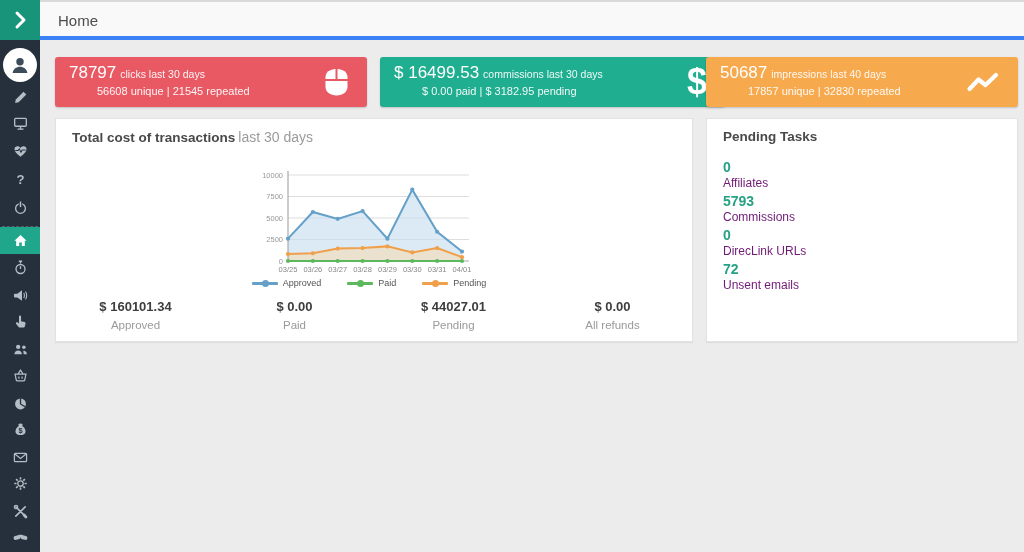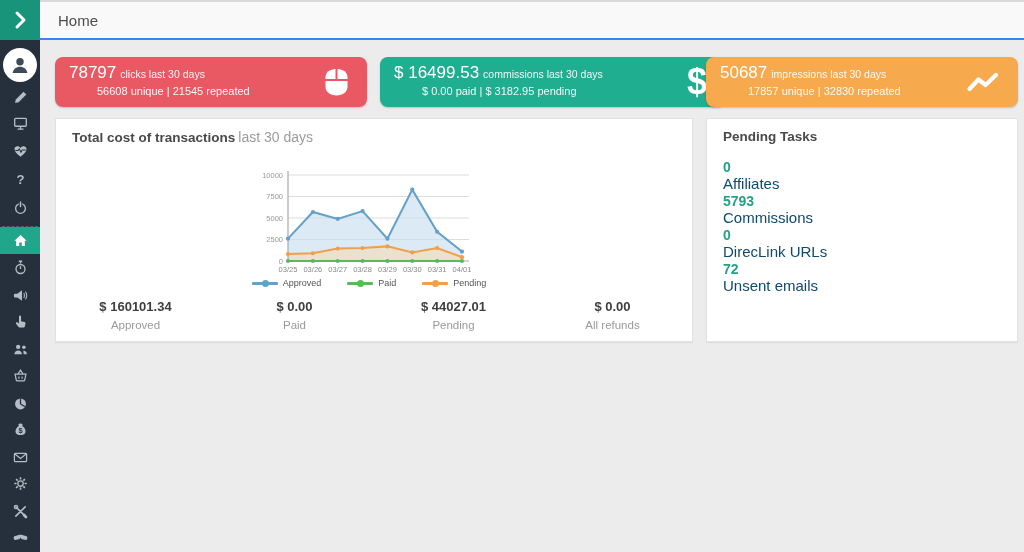--- a/index.html
+++ b/index.html
@@ -1,35 +1,35 @@
 <!DOCTYPE html>
 <html><head>
 <meta charset="utf-8">
 <style>
   html,body{margin:0;padding:0;}
   body{width:1024px;height:552px;background:#ececec;font-family:"Liberation Sans",sans-serif;overflow:hidden;position:relative;}
 
   
   .topbar{position:absolute;left:40px;top:0;width:984px;height:40px;background:#f9f9f9;
-          border-top:2px solid #d9d9d9;border-bottom:2px solid #3b82f6;box-sizing:border-box;}
+          border-top:2px solid #d9d9d9;border-bottom:4px solid #3b82f6;box-sizing:border-box;}
   .topbar-title{position:absolute;left:18px;top:10px;font-size:15px;color:#4d4d4d;}
   .nav-toggle{position:absolute;left:0;top:0;width:40px;height:40px;background:#18947a;cursor:pointer;
               display:flex;align-items:center;justify-content:center;}
 
   
   .sidebar{position:absolute;left:0;top:40px;width:40px;height:512px;background:#25303c;}
   .avatar-wrap{position:absolute;left:3px;top:8px;width:34px;height:34px;background:#fff;border-radius:50%;
                display:flex;align-items:center;justify-content:center;}
   .side-item{position:absolute;left:0;width:40px;height:27px;display:flex;align-items:center;justify-content:center;cursor:pointer;}
   .side-item svg{display:block;}
   .side-divider{position:absolute;left:2px;top:186px;width:36px;border-top:1px dashed #55606c;}
   .side-item.active{background:#20a78b;}
 
   
-  .stat-card{position:absolute;top:57px;height:50px;border-radius:8px;color:#fff;
+  .stat-card{position:absolute;top:57px;height:50px;border-radius:3px;color:#fff;
              box-shadow:0 1px 2px rgba(0,0,0,.18);cursor:pointer;}
   .sc-main{position:absolute;left:14px;top:6px;font-size:17px;white-space:nowrap;}
   .sc-label{font-size:10.5px;opacity:.92;margin-left:4px;}
   .sc-sub{position:absolute;left:14px;top:28px;font-size:11px;opacity:.93;white-space:nowrap;padding-left:28px;}
   .sc-icon{position:absolute;right:18px;top:50%;transform:translateY(-50%);line-height:0;}
   .sc-dollar{font-size:36px;font-weight:bold;color:#fff;line-height:36px;}
 
   
   .panel{position:absolute;top:118px;background:#fff;border:1px solid #e2e2e2;box-sizing:border-box;
          box-shadow:0 1px 1px rgba(0,0,0,.06);}
@@ -47,21 +47,21 @@
   .lg-text{font-size:9px;color:#555;}
 
   .totals-row{position:absolute;left:0;bottom:10px;width:100%;display:flex;align-items:flex-end;}
   .total-col{flex:1;text-align:center;}
   .total-value{font-size:13px;font-weight:bold;color:#3e3e3e;}
   .total-label{font-size:11.5px;color:#9a9a9a;margin-top:5px;}
 
   #tasks-panel{left:706px;width:312px;height:224px;}
   .tasks-list{position:absolute;left:16px;top:40px;}
   .task-value{font-size:14px;font-weight:bold;color:#26a185;line-height:17px;}
-  .task-label{font-size:15px;color:#0c4a6e;line-height:15px;margin-bottom:2px;}
+  .task-label{font-size:12px;color:#701a75;line-height:15px;margin-bottom:2px;}
 </style>
 </head>
 <body>
 
 <div class="topbar">
   <div class="topbar-title">Home</div>
 </div>
 <div class="nav-toggle">
   <svg width="22" height="22" viewBox="0 0 22 22">
     <path d="M8 4l7 7-7 7" stroke="#fff" stroke-width="3" fill="none" stroke-linecap="round" stroke-linejoin="round"></path>
@@ -220,21 +220,21 @@
 <div class="stat-card" style="left: 380px; width: 345px; background: rgb(31, 174, 144);">
   <div class="sc-main">
     <span>$ 16499.53</span><span class="sc-label">commissions last 30 days</span>
   </div>
   <div class="sc-sub">$ 0.00 paid | $ 3182.95 pending</div>
   <div class="sc-icon sc-dollar">$</div>
 </div>
 
 <div class="stat-card" style="left: 706px; width: 312px; background: rgb(247, 169, 78);">
   <div class="sc-main">
-    <span>50687</span><span class="sc-label">impressions last 30 days</span>
+    <span>50687</span><span class="sc-label">impressions last 40 days</span>
   </div>
   <div class="sc-sub">17857 unique | 32830 repeated</div>
   <div class="sc-icon">
     <svg width="34" height="22" viewBox="0 0 34 22" fill="none">
       <path d="M3.5 18 12.5 8.5l7 5.5L30 4" stroke="#fff" stroke-width="4.2" stroke-linecap="round" stroke-linejoin="round"></path>
     </svg>
   </div>
 </div>
 
 <div class="panel" id="chart-panel">

